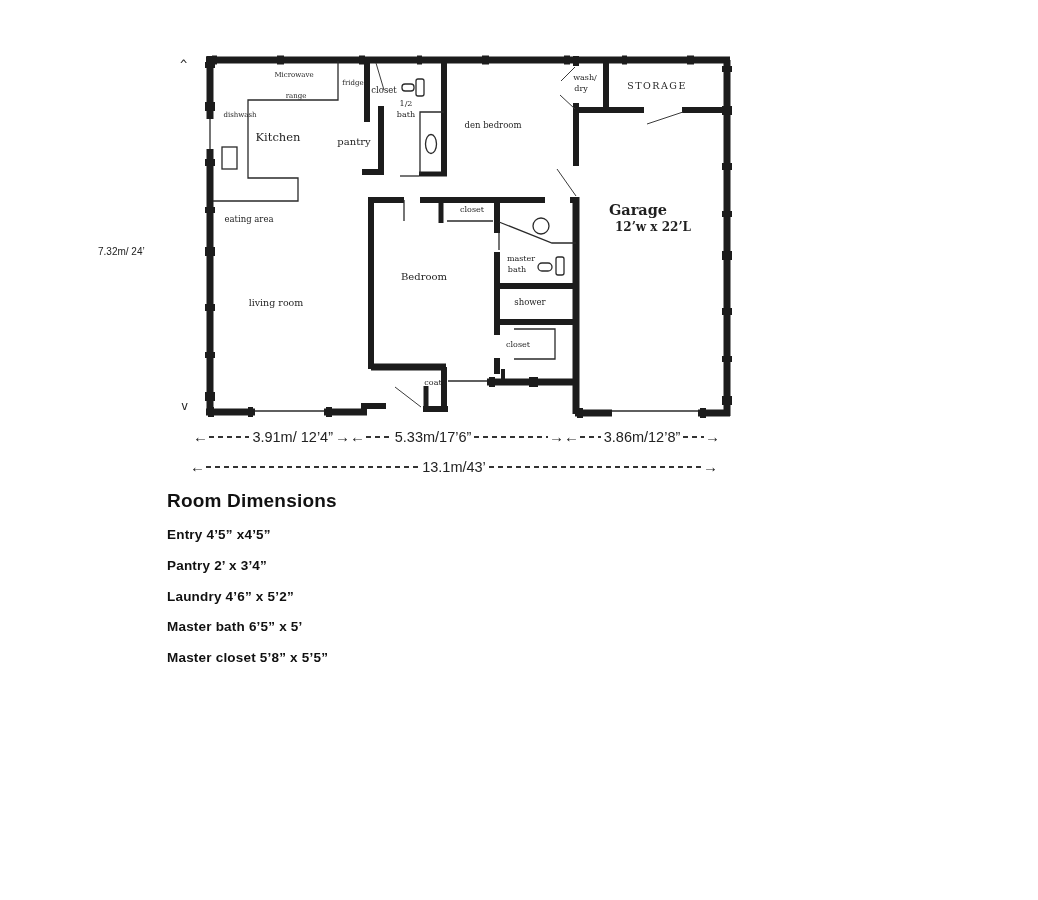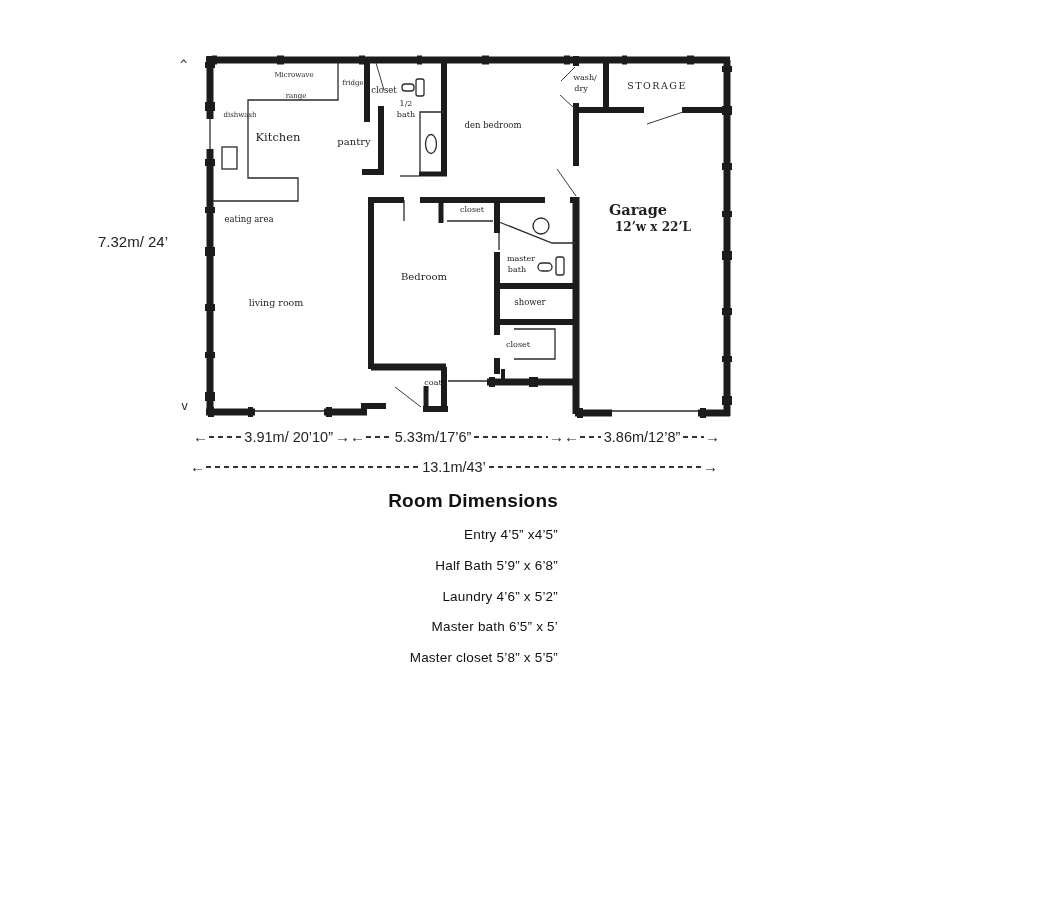--- a/index.html
+++ b/index.html
@@ -11,26 +11,26 @@
   .swing path{stroke:#3a3a3a;fill:none;stroke-width:1px;}
   .lump{stroke:#1c1c1c;fill:none;stroke-width:10px;stroke-dasharray:6 34 9 48 7 41;}
   .lump2{stroke:#1c1c1c;fill:none;stroke-width:9px;stroke-dasharray:5 60 7 75 6 52;}
   
   .dimrow{position:absolute;display:flex;align-items:center;}
   .seg{display:flex;align-items:center;height:18px;}
   .arr{font-size:15px;color:#222;line-height:18px;}
   .dash{height:2px;align-self:center;margin:0 1px;flex:1;
         background:repeating-linear-gradient(90deg,#333 0 5px,transparent 5px 9px);}
   .dimlabel{font-size:14.5px;color:#222;white-space:nowrap;padding:0 2px;font-weight:400;}
-  .vlabel{position:absolute;left:98px;top:233px;font-size:15px;color:#222;}
+  .vlabel{position:absolute;left:98px;top:246px;font-size:10px;color:#222;}
   .vmark{position:absolute;font-size:12px;color:#222;font-family:"DejaVu Sans Mono",monospace;}
   
-  .roomlist{position:absolute;left:158px;top:490px;width:400px;text-align:right;}
+  .roomlist{position:absolute;left:167px;top:490px;width:400px;text-align:left;}
   .roomlist h2{margin:0 0 8px 0;font-size:19px;font-weight:700;letter-spacing:.2px;color:#111;}
-  .roomlist .item{font-size:13.5px;font-weight:400;line-height:30.8px;color:#111;letter-spacing:.2px;}
+  .roomlist .item{font-size:13.5px;font-weight:700;line-height:30.8px;color:#111;letter-spacing:.2px;}
 </style>
 </head>
 <body>
 
 <div class="stage">
 
   <svg width="1038" height="480" viewBox="0 0 1038 480" style="position:absolute;left:0;top:0;">
 
     <g class="w">
       <path d="M206 60 H730" stroke-width="7"></path>
@@ -140,21 +140,21 @@
   </svg>
 
   <span class="vmark" style="left:180px;top:58px;">^</span>
   <span class="vmark" style="left:181px;top:399px;">v</span>
   <div class="vlabel">7.32m/ 24’</div>
 
   <div class="dimrow" style="left:193px;top:428px;width:527px;">
     <div class="seg" style="flex-basis:157px;flex-grow:0;">
       <span class="arr">←</span>
       <span class="dash" style="flex:1;"></span>
-      <span class="dimlabel">3.91m/ 20’10”</span>
+      <span class="dimlabel">3.91m/ 12’4”</span>
       <span class="arr">→</span>
     </div>
     <div class="seg" style="flex-basis:214px;flex-grow:0;">
       <span class="arr">←</span>
       <span class="dash" style="flex:0.35;"></span>
       <span class="dimlabel">5.33m/17’6”</span>
       <span class="dash" style="flex:1;"></span>
       <span class="arr">→</span>
     </div>
     <div class="seg" style="flex-basis:156px;flex-grow:0;">
@@ -172,19 +172,19 @@
       <span class="dash" style="flex:1;"></span>
       <span class="dimlabel">13.1m/43’</span>
       <span class="dash" style="flex:1;"></span>
       <span class="arr">→</span>
     </div>
   </div>
 
   <div class="roomlist">
     <h2>Room Dimensions</h2>
     <div class="item">Entry  4’5” x4’5”</div>
-    <div class="item">Half Bath 5’9” x 6’8”</div>
+    <div class="item">Pantry 2’ x 3’4”</div>
     <div class="item">Laundry 4’6” x 5’2”</div>
     <div class="item">Master bath 6’5” x 5’</div>
     <div class="item">Master closet 5’8” x 5’5”</div>
   </div>
 
 </div>
 
 </body></html>

